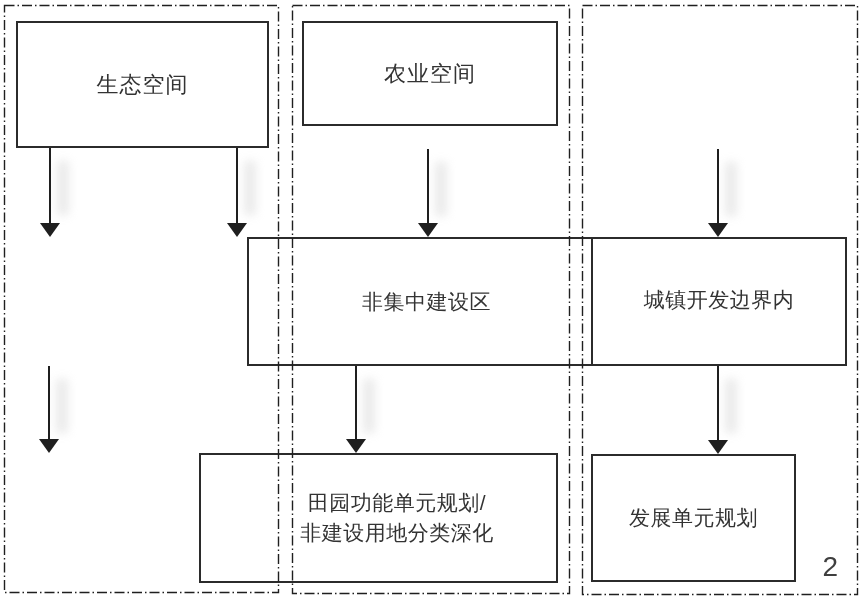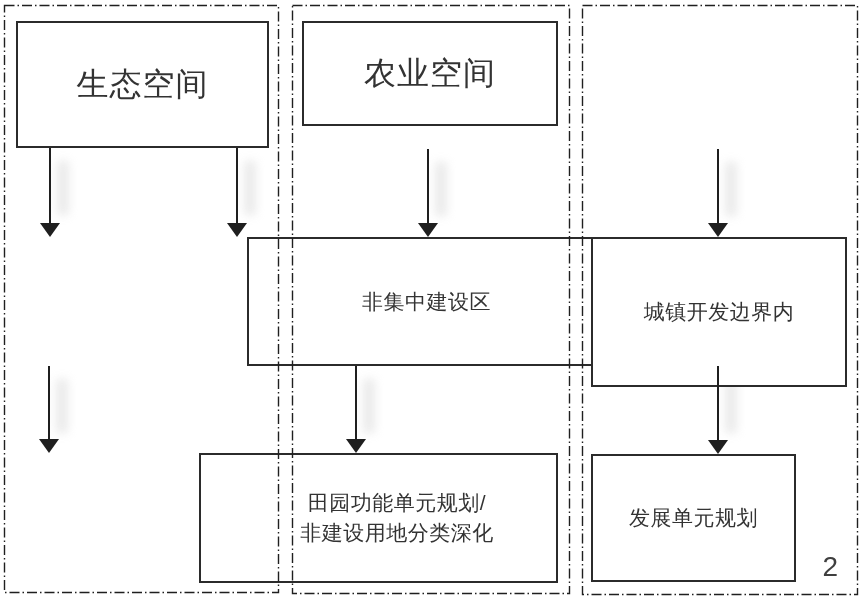--- a/index.html
+++ b/index.html
@@ -30,36 +30,36 @@
     background: #ffffff;
     display: flex;
     align-items: center;
     justify-content: center;
     text-align: center;
     color: #333333;
     white-space: pre-line;
     z-index: 2;
   }
   .title-text {
-    font-size: 32px;
+    font-size: 22px;
     letter-spacing: 1px;
   }
   .body-text {
     font-size: 21px;
     line-height: 30px;
     letter-spacing: 0.5px;
   }
   
   .box-a1 { left: 16px;  top: 21px; width: 253px; height: 127px; }
   .box-a2 { left: 302px; top: 21px; width: 256px; height: 105px; }
   .box-a3 { left: 592px; top: 20px; width: 255px; height: 129px; }
   
   .box-b1 { left: 15px;  top: 237px; width: 152px; height: 129px; }
   .box-b2 { left: 199px; top: 237px; width: 359px; height: 129px; margin-left: 48px; }
-  .box-b3 { left: 591px; top: 237px; width: 256px; height: 150px; }
+  .box-b3 { left: 591px; top: 237px; width: 256px; height: 129px; font-family: Liberation Mono, monospace; }
   
   .box-c1 { left: 15px;  top: 453px; width: 152px; height: 130px; }
   .box-c2 { left: 199px; top: 453px; width: 359px; height: 130px; padding-left: 37px; }
   .box-c3 { left: 591px; top: 454px; width: 205px; height: 128px; }
 
   .arrow { position: absolute; z-index: 3; }
   .arrow-shaft {
     position: absolute;
     width: 2px;
     background: #1f1f1f;

